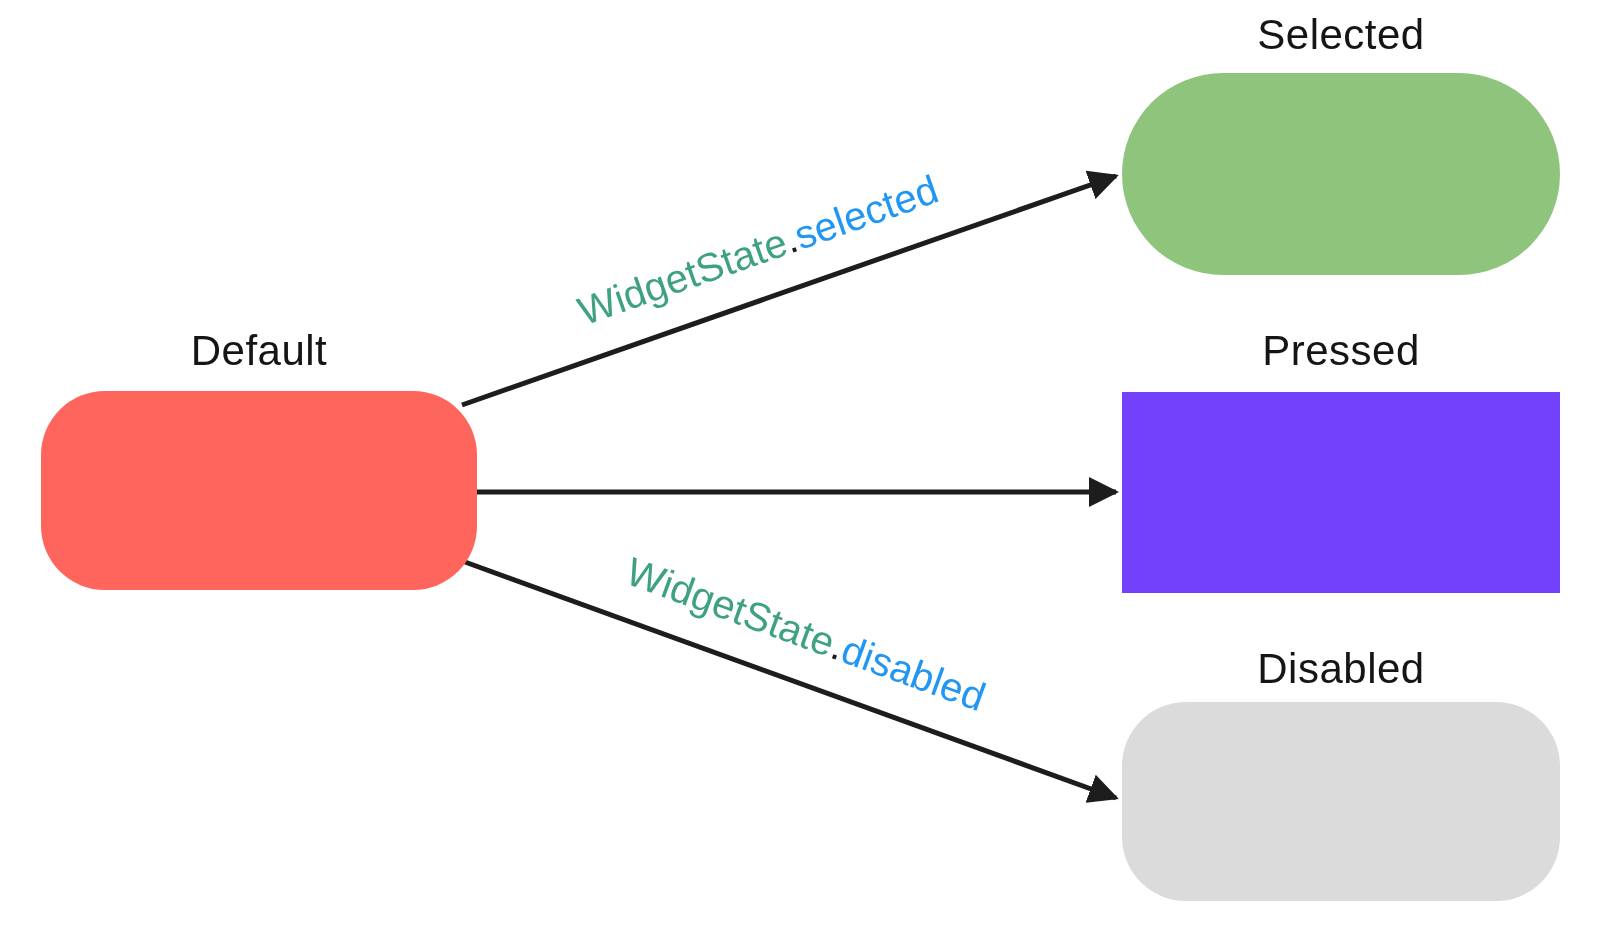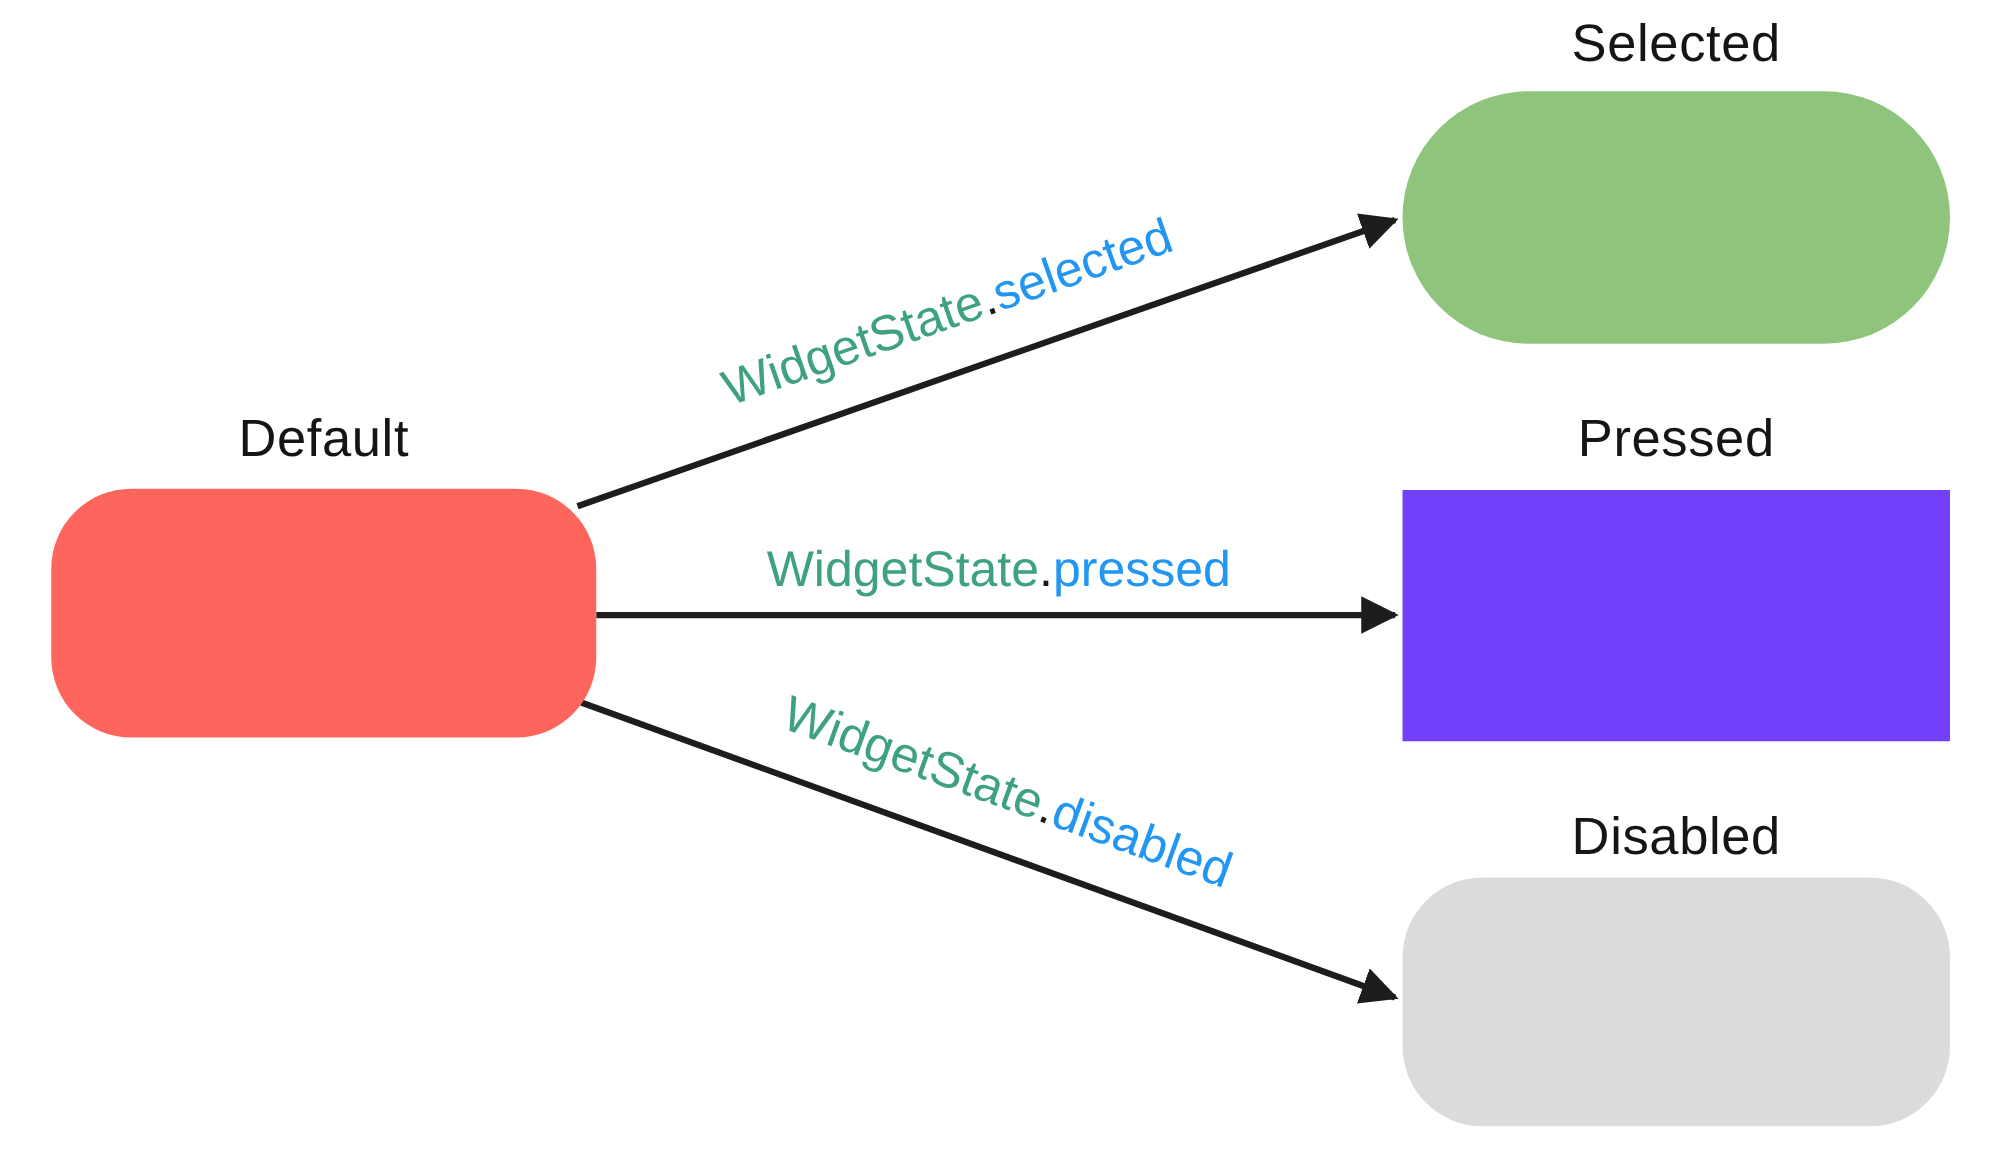--- a/index.html
+++ b/index.html
@@ -117,21 +117,18 @@
   <div class="node-title title-pressed" style="color: rgb(21, 21, 21);">Pressed</div>
   <div class="node node-pressed" style="background-color: rgb(115, 65, 251);"></div>
 
   <div class="node-title title-disabled" style="color: rgb(21, 21, 21);">Disabled</div>
   <div class="node node-disabled" style="background-color: rgb(219, 219, 219);"></div>
 
   <div class="edge-label edge-label-selected">
     <span style="color: rgb(62, 161, 130);">WidgetState</span><span style="color: rgb(26, 26, 26);">.</span><span style="color: rgb(33, 150, 243);">selected</span>
   </div>
 
-  <div class="edge-label edge-label-pressed">
-    <span style="color: rgb(62, 161, 130);">WidgetState</span><span style="color: rgb(26, 26, 26);">.</span><span style="color: rgb(33, 150, 243);">pressed</span>
-  </div>
 
   <div class="edge-label edge-label-disabled">
     <span style="color: rgb(62, 161, 130);">WidgetState</span><span style="color: rgb(26, 26, 26);">.</span><span style="color: rgb(33, 150, 243);">disabled</span>
   </div>
 
 </div>
 
 </body></html>

